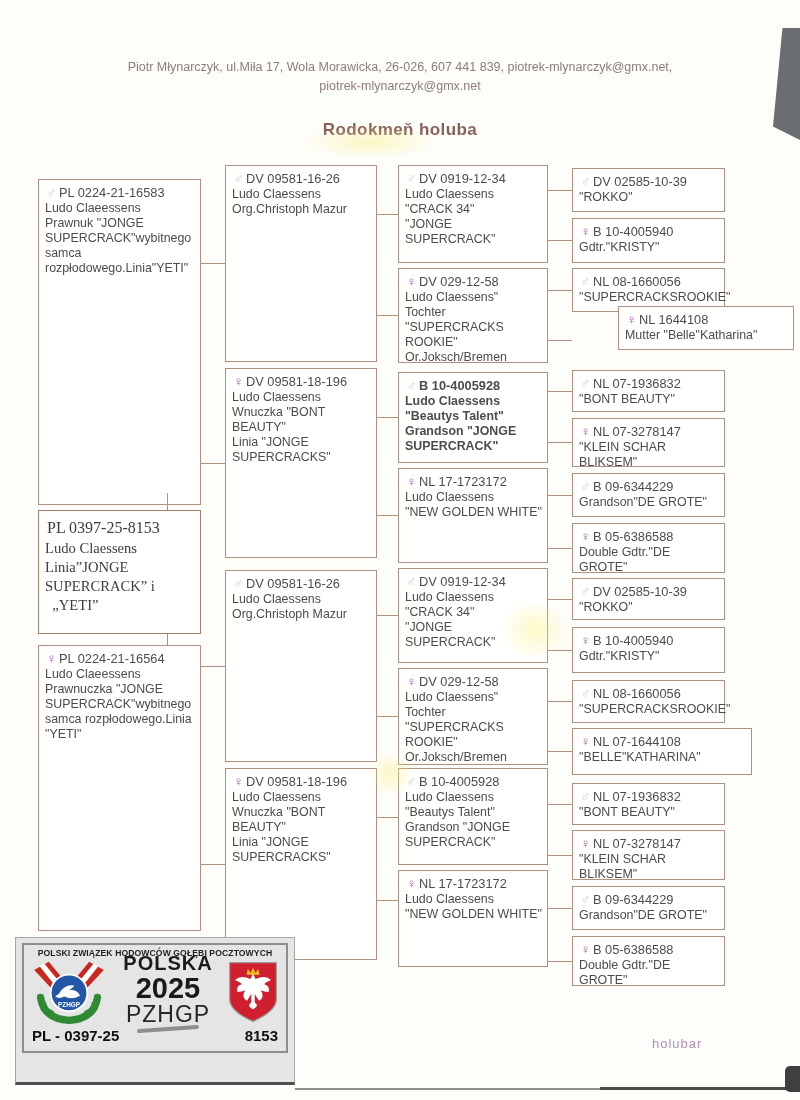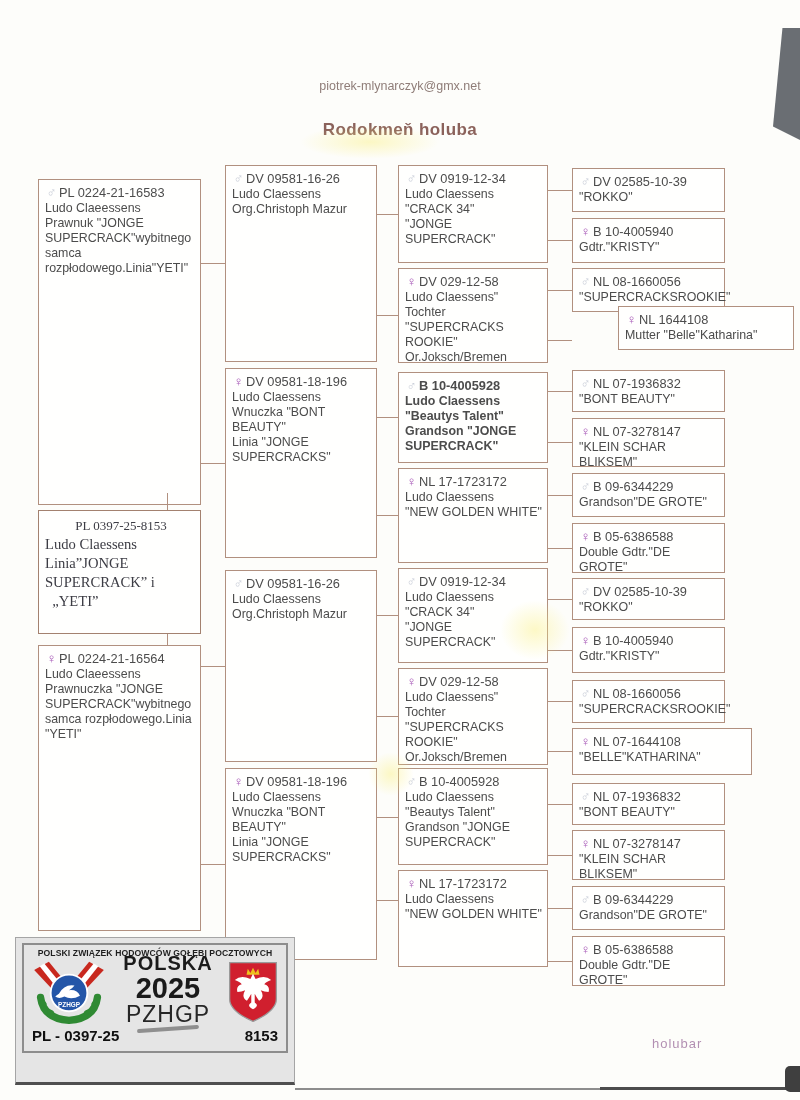--- a/index.html
+++ b/index.html
@@ -13,21 +13,21 @@
   
   .node{position:absolute;background:#fffffe;border:1px solid #b1907f;
         padding:5px 5px 3px 6px;font-size:12.4px;line-height:1.2;color:#4c4c4c;box-sizing:border-box;}
   .node .ring-line{white-space:nowrap;font-size:12.8px;}
   .node .sex{display:inline-block;width:13px;text-align:center;margin-right:1px;font-size:13.5px;}
   .sex.f{color:#a85ab8;font-weight:bold;}
   .sex.m{color:#ccd0da;}
   .node .body{white-space:pre-line;}
   .node.subject{font-family:"Liberation Serif","DejaVu Serif",serif;font-size:14.6px;
                 line-height:1.3;color:#3c3c44;border:1.5px solid #a3816f;padding-top:7px;}
-  .node.subject .ring-line{font-size:13px;text-align:center;}
+  .node.subject .ring-line{font-size:16px;}
   
   .hline,.vline{position:absolute;background:#b1907f;}
   .hline{height:1px;}
   .vline{width:1px;}
   
   .card{position:absolute;left:15px;top:937px;width:280px;height:148px;background:#e5e5e5;
         border:1px solid #a5a5a5;border-bottom:3px solid #4f4f4f;box-sizing:border-box;}
   .card-inner{position:absolute;left:6px;top:5px;right:6px;height:106px;border:2px solid #8d8d8d;}
   .fed-title{margin-top:3px;text-align:center;font-size:8.6px;font-weight:600;
              letter-spacing:.1px;color:#1e1e1e;white-space:nowrap;}
@@ -50,21 +50,21 @@
   .art-bottomline-dark{position:absolute;left:600px;top:1087px;width:200px;height:3px;background:#4c4c4c;}
   .art-corner{position:absolute;right:0;top:1066px;width:15px;height:26px;background:#3f3f3f;border-radius:5px 0 0 5px;}
   .smudge{position:absolute;border-radius:50%;background:radial-gradient(rgba(250,240,130,.45),rgba(250,240,130,0) 70%);}
 </style>
 </head>
 <body>
 
 <div class="page">
 
   <div class="contact">
-    <br>
+    <span>Piotr Młynarczyk, ul.Miła 17, Wola Morawicka, 26-026, 607 441 839, piotrek-mlynarczyk@gmx.net,</span><br>
     <span>piotrek-mlynarczyk@gmx.net</span>
   </div>
 
   <div class="doc-title">Rodokmeň holuba</div>
 
   <div id="tree">
       <div class="node" style="left: 38px; top: 167px; width: 163px; height: 326px; margin-top: 12px;">
         <div class="ring-line"><span class="sex m">♂</span><span>PL 0224-21-16583</span></div>
         <div class="body">Ludo Claeessens
 Prawnuk "JONGE

